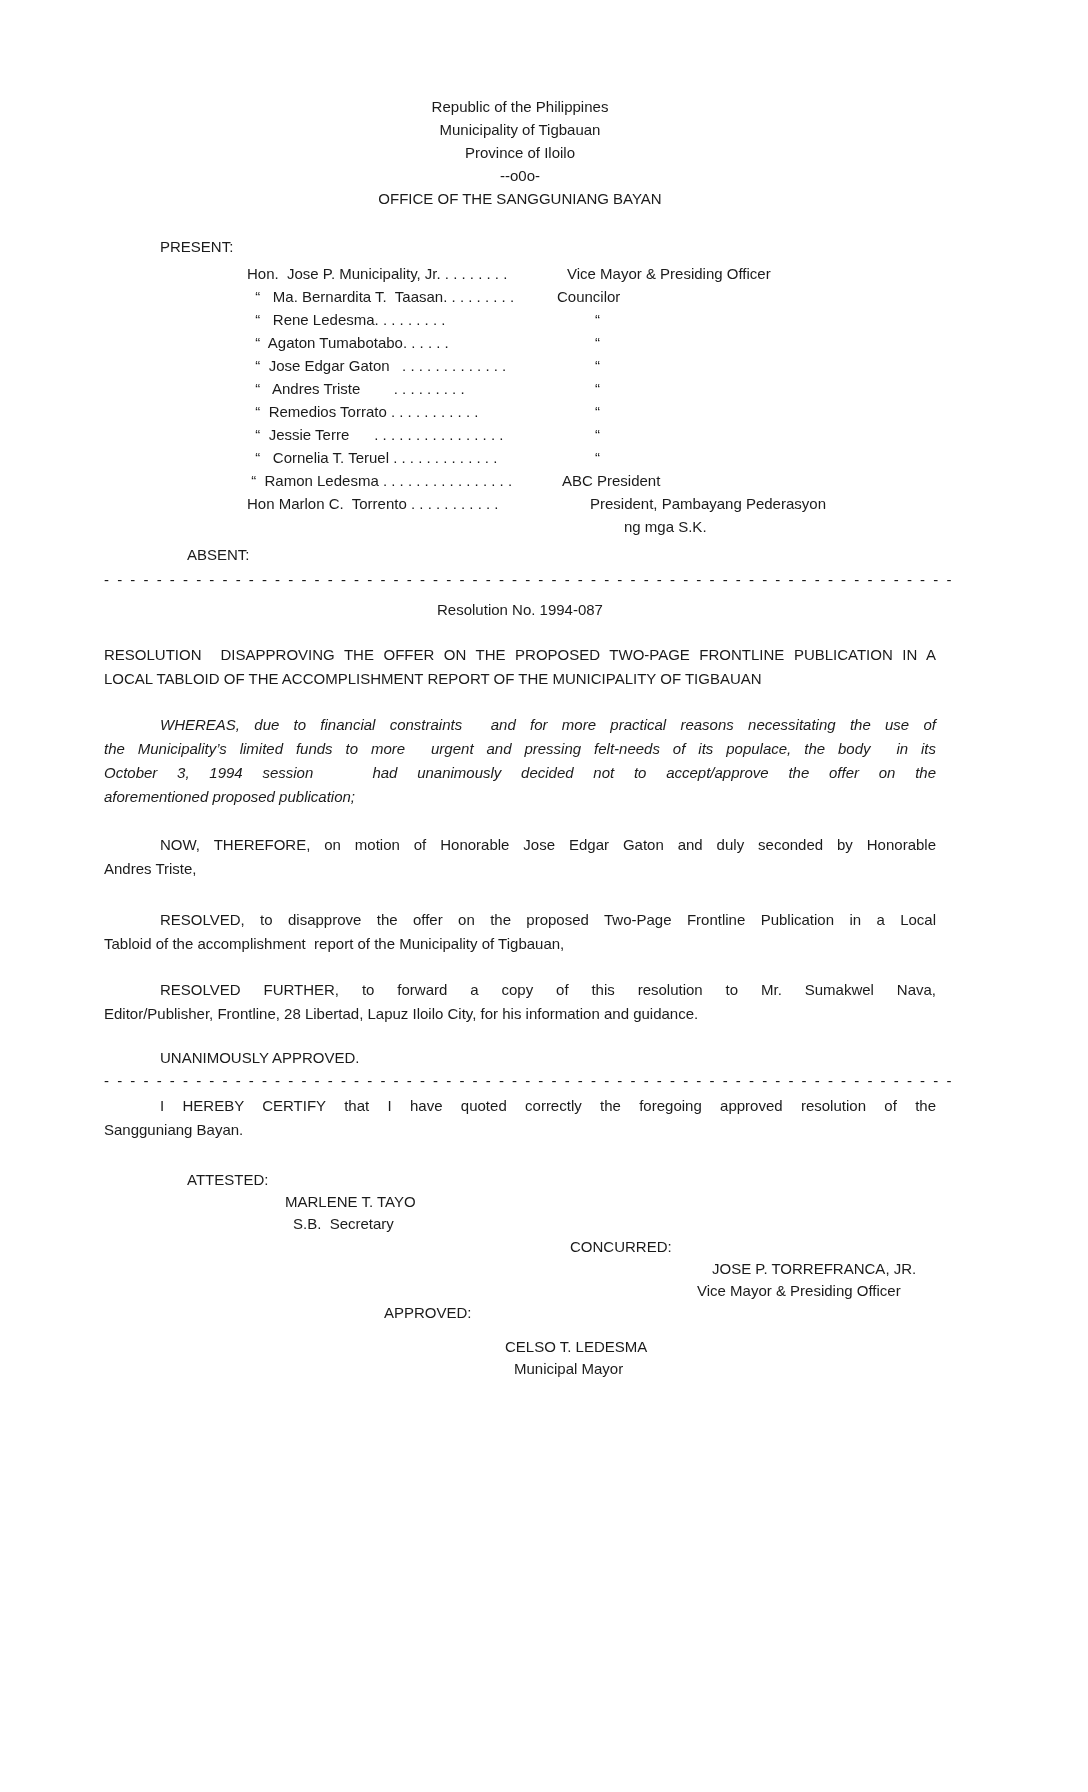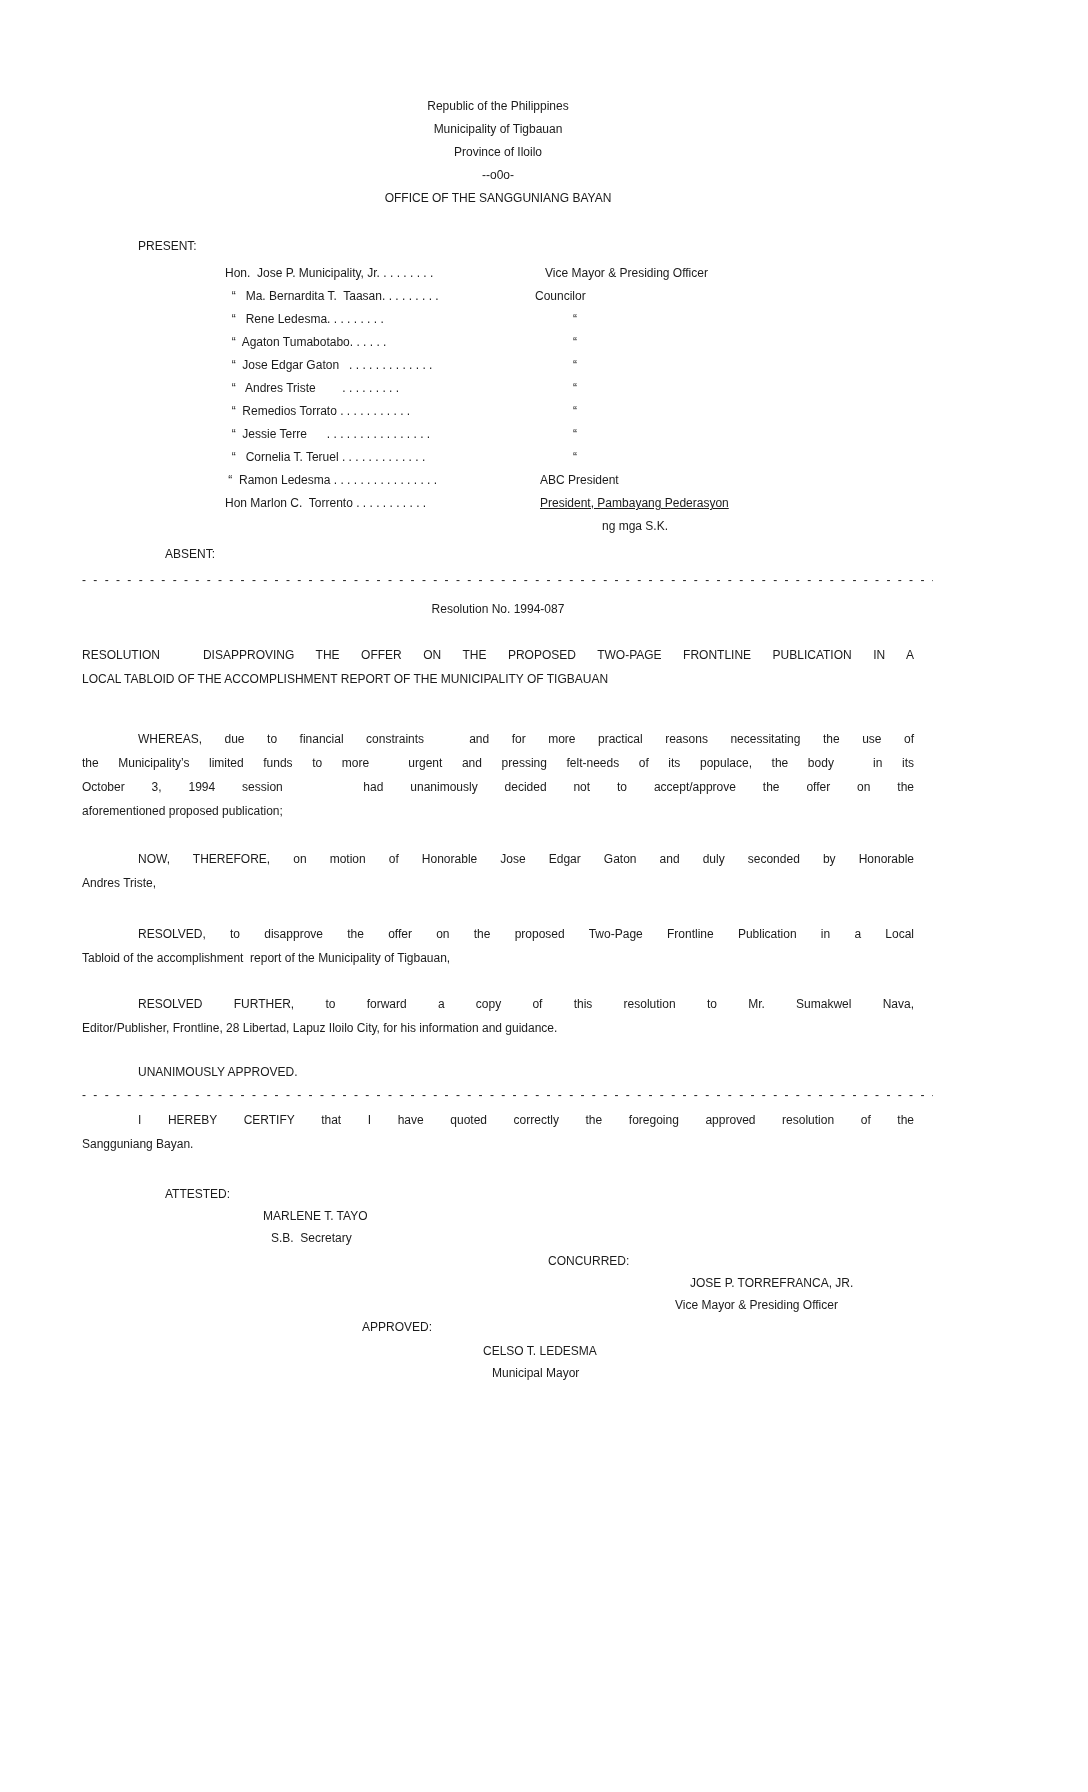--- a/index.html
+++ b/index.html
@@ -1,23 +1,23 @@
 <!DOCTYPE html>
 <html><head>
 <meta charset="utf-8">
 <style>
   html,body{margin:0;padding:0;background:#ffffff;}
   .page{
     position:relative;
     width:1088px;height:1792px;
     background:#ffffff;
     box-sizing:border-box;
-    padding:95px 112px 0 82px;
+    padding:95px 112px 0 104px;
     font-family:"Liberation Sans", sans-serif;
-    font-size:12px;
+    font-size:15px;
     color:#1b1b1b;
     overflow:hidden;
   }
   .content{width:832px;}
   .center{text-align:center;}
   .hline{line-height:23px;}
   .line{line-height:24px; white-space:pre-wrap;}
   .jline{text-align:justify; text-align-last:justify;}
   .indent{text-indent:56px;}
   .excerpt{margin-top:26px;}
@@ -29,50 +29,50 @@
   .roster-row:nth-child(1)  .role{left:463px;}
   .roster-row:nth-child(2)  .role{left:453px;}
   .roster-row:nth-child(3)  .role{left:491px;}
   .roster-row:nth-child(4)  .role{left:491px;}
   .roster-row:nth-child(5)  .role{left:491px;}
   .roster-row:nth-child(6)  .role{left:491px;}
   .roster-row:nth-child(7)  .role{left:491px;}
   .roster-row:nth-child(8)  .role{left:491px;}
   .roster-row:nth-child(9)  .role{left:491px;}
   .roster-row:nth-child(10) .role{left:458px;}
-  .roster-row:nth-child(11) .role{left:458px;text-decoration:underline;}
+  .roster-row:nth-child(11) .role{left:486px;}
   .roster-row:nth-child(12) .role{left:520px;}
   .absent{margin-top:5px; padding-left:83px; line-height:23px;}
   .divider{
     margin-top:4px;
     width:851px;
     line-height:20px;
     white-space:nowrap;
     overflow:hidden;
     letter-spacing:2px;
     color:#1b1b1b;
   }
   .divider2{margin-top:1px;}
   .res-no{margin-top:8px; line-height:23px;}
   .res-title{margin-top:22px;}
-  .whereas{margin-top:36px;}
+  .whereas{margin-top:22px;font-style:italic;}
   .now{margin-top:24px;}
   .resolved{margin-top:27px;}
   .resolvedf{margin-top:22px;}
   .unanimous{margin-top:20px; line-height:24px; padding-left:56px;}
   .certify{margin-top:3px;}
   .sig{line-height:22px;}
   .attested{margin-top:27px; padding-left:83px;}
   .sig-marlene{padding-left:181px;}
   .sig-sb{padding-left:189px; white-space:pre;}
   .sig-concurred{margin-top:1px; padding-left:466px;}
   .sig-jose{padding-left:608px;}
   .sig-vice{padding-left:593px;}
   .sig-approved{padding-left:280px;}
-  .sig-celso{margin-top:2px; padding-left:401px;}
+  .sig-celso{margin-top:12px; padding-left:401px;}
   .sig-mayor{padding-left:410px;}
 </style>
 </head>
 <body>
 
 <div class="page">
   <div class="content">
 
     <div>
       <div class="center hline">Republic of the Philippines</div>

